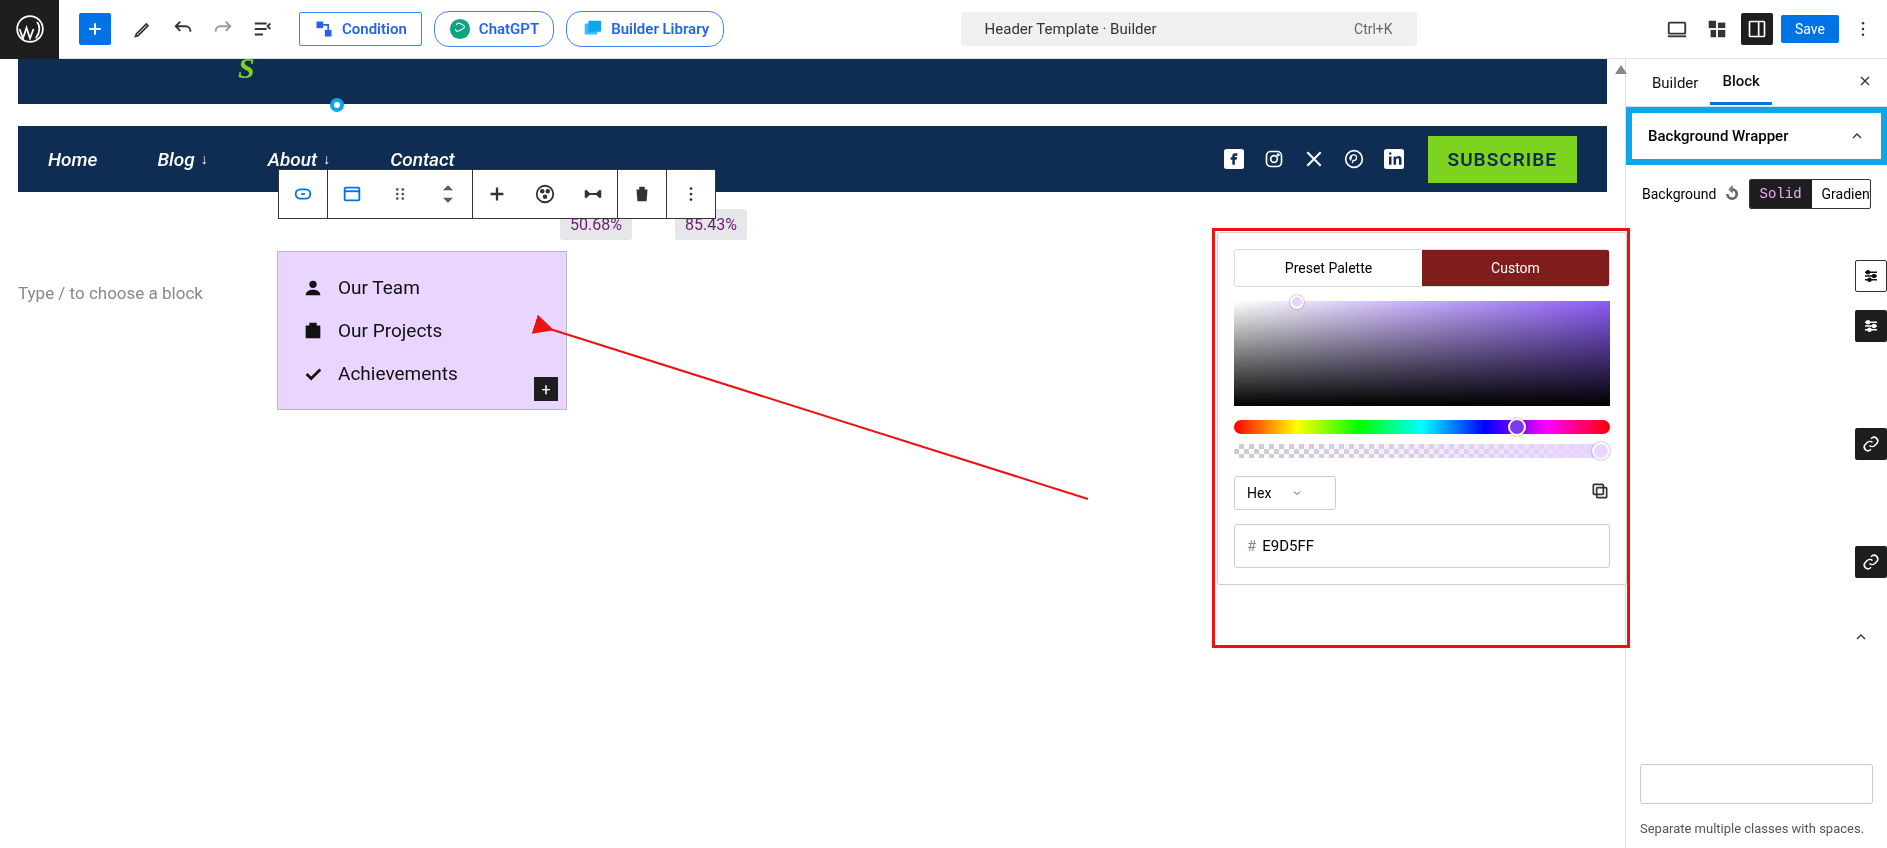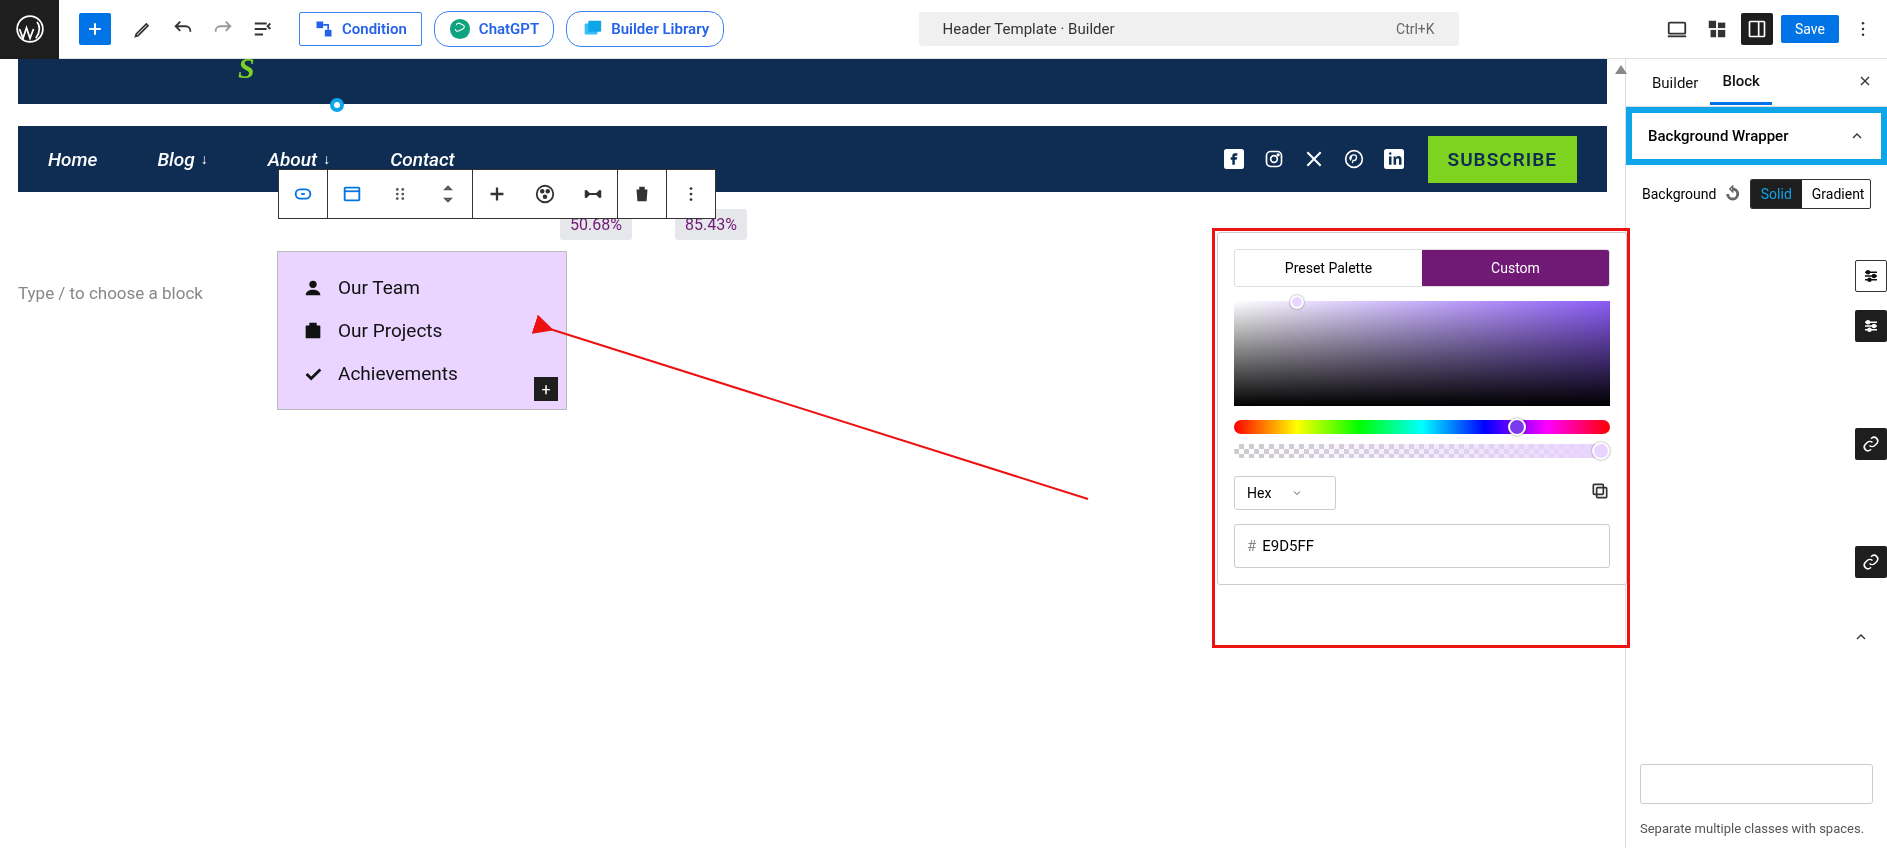--- a/index.html
+++ b/index.html
@@ -7,21 +7,21 @@
 
 
 .top-toolbar { height: 59px; display: flex; align-items: center; background: #fff; border-bottom: 1px solid #e0e0e0; }
 .wp-logo { width: 59px; height: 59px; background: #1e1e1e; display: flex; align-items: center; justify-content: center; }
 .wp-logo svg { width: 28px; height: 28px; }
 .add-block-btn { width: 32px; height: 32px; background: #0073e6; color: #fff; display: flex; align-items: center; justify-content: center; border-radius: 2px; margin-left: 20px; margin-right: 12px; }
 .tool-icon { width: 40px; height: 40px; display: flex; align-items: center; justify-content: center; cursor: pointer; }
 .pill-btn { border: 1px solid #3b82f6; border-radius: 2px; padding: 6px 14px; display: flex; align-items: center; gap: 8px; color: #2563eb; font-size: 15px; font-weight: 600; cursor: pointer; }
 .pill-btn + .pill-btn { margin-left: 8px; border-radius: 15px; }
 .center-bar { flex: 1; display: flex; justify-content: center; }
-.title-bar { background: #f0f0f0; border-radius: 3px; padding: 8px 24px; width: 540px; display: flex; justify-content: space-between; align-items: center; color: #333; font-size: 15px; }
+.title-bar { background: #f0f0f0; border-radius: 3px; padding: 8px 24px; width: 456px; display: flex; justify-content: space-between; align-items: center; color: #333; font-size: 15px; }
 .title-bar .shortcut { color: #666; font-size: 14px; }
 .toolbar-right { display: flex; align-items: center; gap: 8px; padding: 0 8px; }
 .rt-icon { width: 32px; height: 32px; display: flex; align-items: center; justify-content: center; cursor: pointer; }
 .rt-icon.dark { background: #1e1e1e; color: #fff; border-radius: 2px; }
 .save-btn { background: #0073e6; color: #fff; padding: 6px 14px; border-radius: 2px; font-size: 14px; cursor: pointer; }
 
 
 .main-area { display: flex; height: calc(848px - 59px); }
 .canvas { flex: 1; position: relative; padding: 0 18px; }
 .hero-strip { height: 45px; background: #0f2d52; margin: 0 0 22px 0; position: relative; }
@@ -62,28 +62,28 @@
 
 .red-box { border: 6px solid #0ea5e9; }
 .section-hdr { display: flex; justify-content: space-between; align-items: center; padding: 14px 16px; font-size: 15px; font-weight: 500; cursor: pointer; }
 .section-hdr .chev-icon { transform: rotate(180deg); }
 
 .bg-row { display: flex; align-items: center; padding: 14px 16px; gap: 8px; }
 .bg-label { flex: 1; font-size: 14px; }
 .reset-icon { width: 18px; height: 18px; cursor: pointer; }
 .toggle-pair { display: flex; border: 1px solid #333; border-radius: 2px; overflow: hidden; }
 .toggle-opt { padding: 6px 10px; font-size: 14px; cursor: pointer; }
-.toggle-opt.active { background: #1e1e1e; color: #0ea5e9; }
+.toggle-opt.active { background: #1e1e1e; color: #f0abfc; font-family: Liberation Mono, monospace; }
 
 
 .color-pop { position: absolute; right: 260px; top: 232px; width: 410px; background: #fff; border: 1px solid #ccc; border-radius: 3px; padding: 16px; z-index: 100; }
 .red-big { position: absolute; right: 257px; top: 228px; width: 418px; height: 420px; border: 3px solid #e11; z-index: 99; pointer-events: none; }
 .palette-tabs { display: flex; border: 1px solid #ddd; border-radius: 3px; overflow: hidden; margin-bottom: 14px; }
 .pal-tab { flex: 1; text-align: center; padding: 10px; font-size: 14px; cursor: pointer; }
-.pal-tab.active { background: #701a75; color: #fff; }
+.pal-tab.active { background: #7f1d1d; color: #fff; }
 .sat-field { width: 100%; height: 105px; position: relative; background: linear-gradient(to bottom, transparent, #000), linear-gradient(to right, #fff, #8b5cf6); margin-bottom: 14px; }
 .sat-cursor { position: absolute; top: -6px; left: 15%; width: 14px; height: 14px; border: 2px solid #fff; border-radius: 50%; background: #e9d5ff; box-shadow: 0 0 2px rgba(0,0,0,.5);}
 .hue-bar { width: 100%; height: 14px; border-radius: 7px; background: linear-gradient(to right, #f00, #ff0, #0f0, #0ff, #00f, #f0f, #f00); position: relative; margin-bottom: 10px;}
 .hue-cursor { position: absolute; left: 73%; top: -2px; width: 18px; height: 18px; border: 2px solid #fff; border-radius: 50%; background: #7c3aed; box-shadow: 0 0 2px rgba(0,0,0,.5);}
 .alpha-bar { width: 100%; height: 14px; border-radius: 7px; background: repeating-conic-gradient(#ccc 0 25%, #fff 0 50%) 0 0/10px 10px; position: relative; margin-bottom: 18px;}
 .alpha-fill { position: absolute; inset: 0; border-radius: 7px; background: linear-gradient(to right, rgba(233,213,255,0), #e9d5ff); }
 .alpha-cursor { position: absolute; right: 0; top: -2px; width: 18px; height: 18px; border: 2px solid #fff; border-radius: 50%; background: #e9d5ff; box-shadow: 0 0 2px rgba(0,0,0,.5);}
 .fmt-row { display: flex; align-items: center; gap: 8px; margin-bottom: 14px; }
 .fmt-select { border: 1px solid #ccc; border-radius: 3px; padding: 8px 32px 8px 12px; font-size: 14px; position: relative; cursor: pointer; display: flex; align-items: center; gap: 20px;}
 .copy-icon { margin-left: auto; cursor: pointer; }

